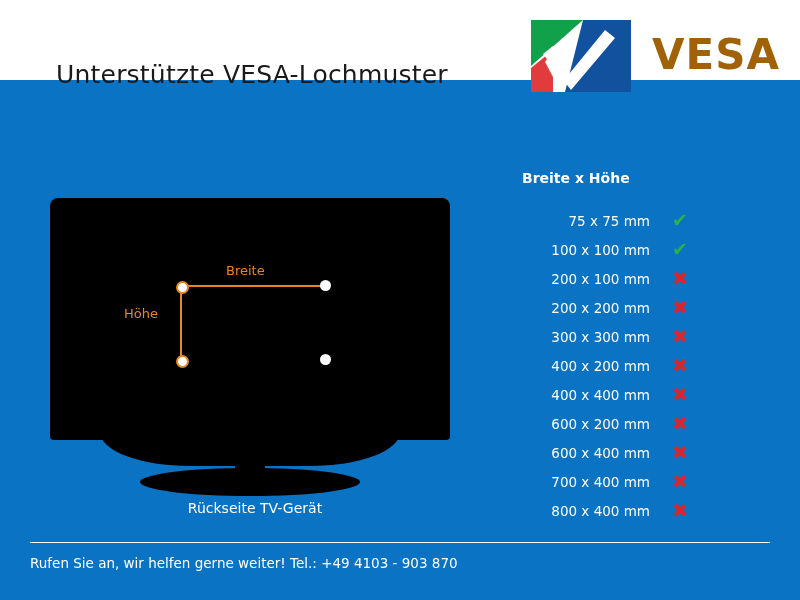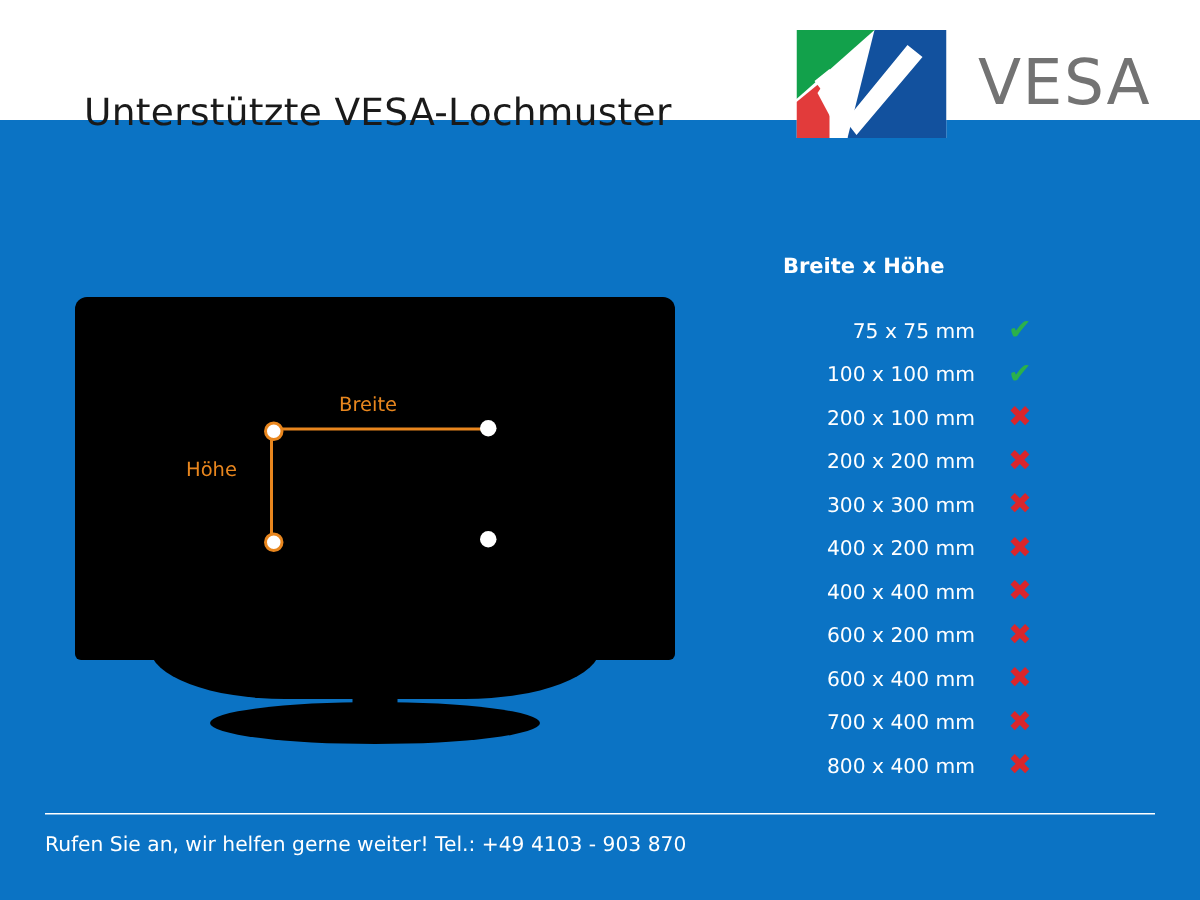--- a/index.html
+++ b/index.html
@@ -43,22 +43,22 @@
     left: 531px;
     top: 20px;
     width: 100px;
     height: 72px;
   }
   .logo-text {
     position: absolute;
     left: 652px;
     top: 30px;
     font-size: 42px;
-    font-weight: normal;
-    color: #737373;
+    font-weight: bold;
+    color: #a16207;
     letter-spacing: 1px;
   }
   
   .tv-wrap {
     position: absolute;
     left: 40px;
     top: 180px;
     width: 430px;
     height: 340px;
   }
@@ -221,20 +221,21 @@
     <div class="meas-line-v" style="left:140px; top:105px; height:75px;"></div>
 
     <div class="hole ring" style="left:136px; top:101px;"></div>
     <div class="hole" style="left:280px; top:100px;"></div>
     <div class="hole ring" style="left:136px; top:175px;"></div>
     <div class="hole" style="left:280px; top:174px;"></div>
 
     <div class="meas-label" style="left:186px; top:83px;">Breite</div>
     <div class="meas-label" style="left:84px; top:126px;">Höhe</div>
 
+    <div class="tv-caption">Rückseite TV-Gerät</div>
   </div>
 
   <div class="table-wrap">
     <div class="table-head">Breite x Höhe</div>
 
     <div class="row">
       <div class="row-label">75 x 75 mm</div>
       <div class="row-mark mark-yes">✔</div>
     </div>
     <div class="row">

